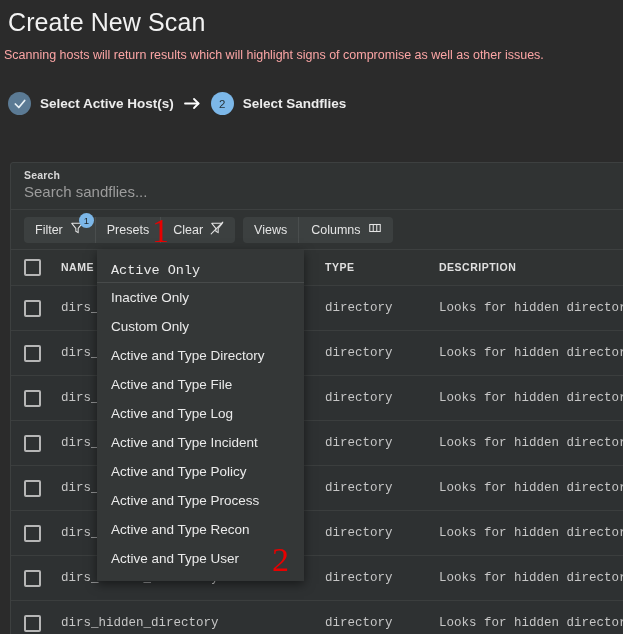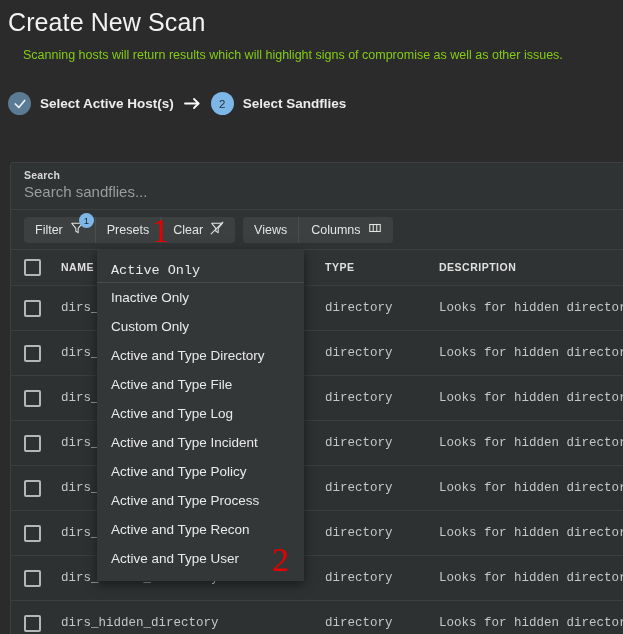--- a/index.html
+++ b/index.html
@@ -12,22 +12,22 @@
   }
   .page { position: relative; width: 582px; height: 634px; }
 
   
   .page-title {
     position: absolute; left: 8px; top: 8px;
     font-size: 25px; font-weight: 400; color: #f2f2f2;
     letter-spacing: 0.1px;
   }
   .page-subtitle {
-    position: absolute; left: 23px; top: 48px;
-    font-size: 12.5px; color: #84cc16;
+    position: absolute; left: 4px; top: 48px;
+    font-size: 12.5px; color: #fca5a5;
   }
 
   
   .stepper {
     position: absolute; left: 8px; top: 92px;
     display: flex; align-items: center; gap: 5px;
   }
   .step { display: flex; align-items: center; gap: 9px; }
   .step-circle {
     width: 23px; height: 23px; border-radius: 50%;

